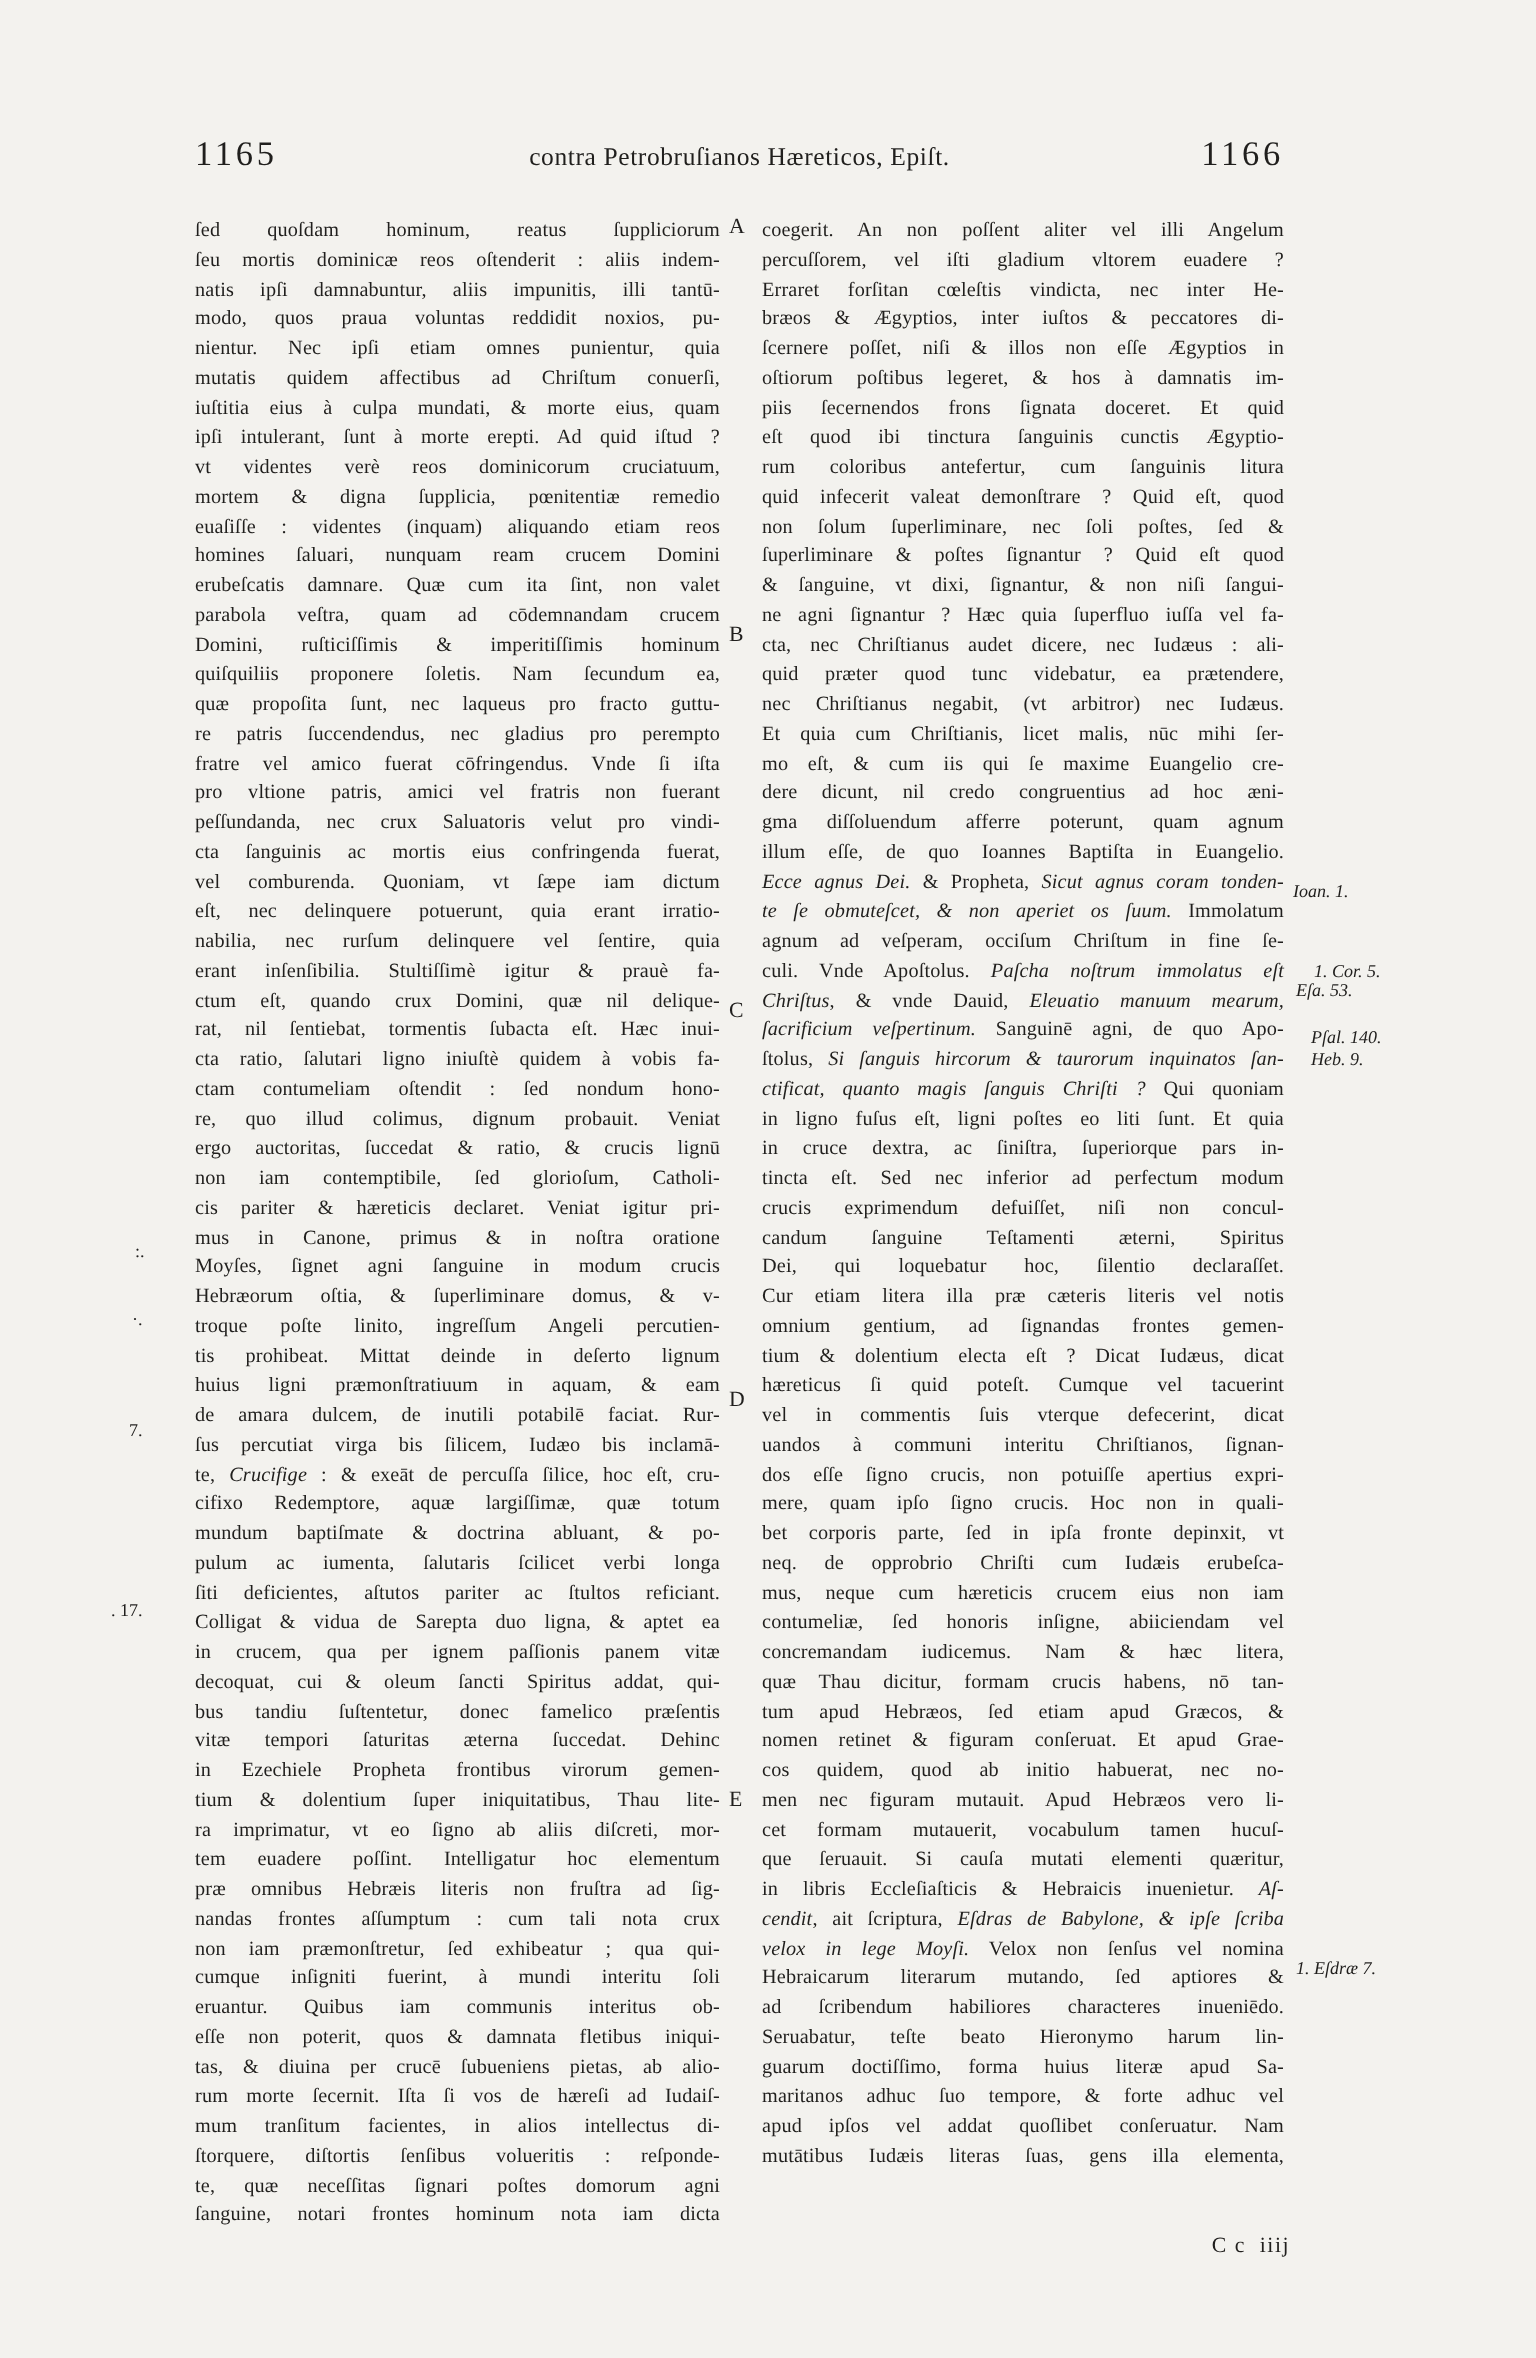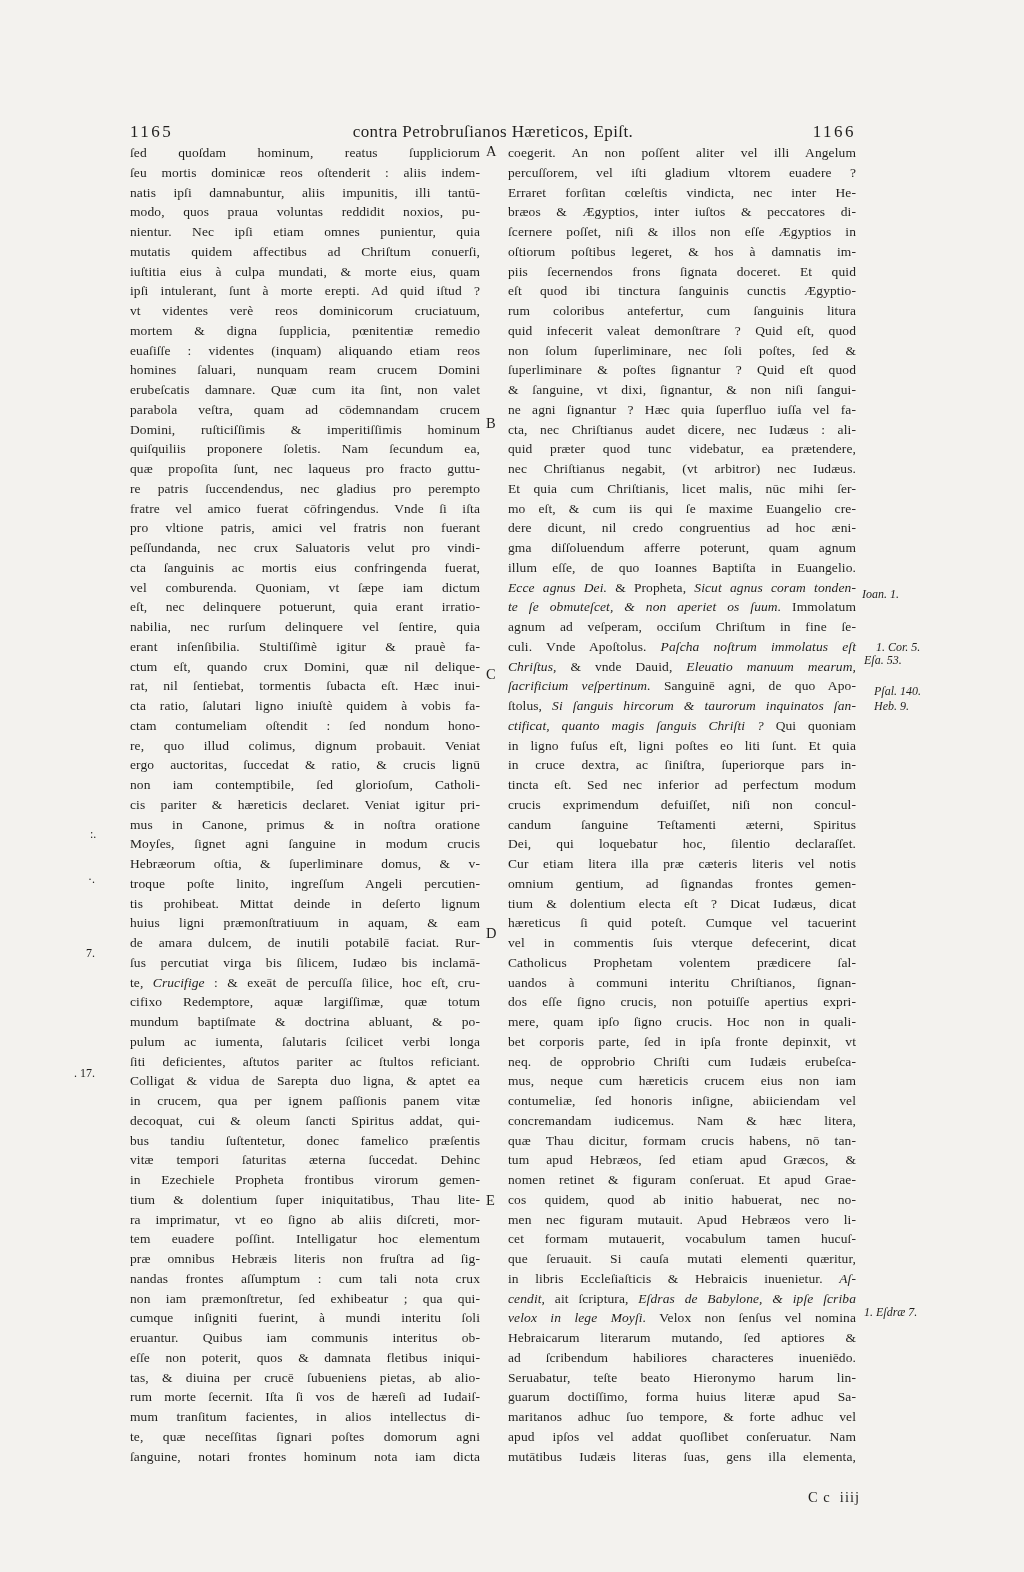--- a/index.html
+++ b/index.html
@@ -6,21 +6,21 @@
   .page{
     position:relative;width:1024px;height:1572px;margin:0 auto;
     background:var(--paper,#f3f2ee);color:var(--ink,#201f1d);
     font-family:"Liberation Serif","DejaVu Serif",serif;
     overflow:hidden;
   }
   .header{
     position:absolute;top:90px;left:130px;right:168px;
     display:flex;justify-content:space-between;align-items:baseline;
   }
-  .pagenum{font-size:17px;letter-spacing:2.5px;margin-top:32px;}
+  .pagenum{font-size:23px;letter-spacing:2.5px;}
   .title{font-size:17px;letter-spacing:0.4px;}
   .col{position:absolute;top:143px;}
   .col-left{left:130px;width:350px;}
   .col-right{left:508px;width:348px;}
   .line{
     height:19.75px;line-height:19.75px;font-size:13.5px;
     text-align:justify;text-align-last:justify;overflow:visible;
     letter-spacing:0.1px;
   }
   .line i{font-style:italic;}
@@ -106,20 +106,21 @@
       <div class="line">tem euadere poſſint. Intelligatur hoc elementum</div>
       <div class="line">præ omnibus Hebræis literis non fruſtra ad ſig-</div>
       <div class="line">nandas frontes aſſumptum : cum tali nota crux</div>
       <div class="line">non iam præmonſtretur, ſed exhibeatur ; qua qui-</div>
       <div class="line">cumque inſigniti fuerint, à mundi interitu ſoli</div>
       <div class="line">eruantur. Quibus iam communis interitus ob-</div>
       <div class="line">eſſe non poterit, quos &amp; damnata fletibus iniqui-</div>
       <div class="line">tas, &amp; diuina per crucē ſubueniens pietas, ab alio-</div>
       <div class="line">rum morte ſecernit. Iſta ſi vos de hæreſi ad Iudaiſ-</div>
       <div class="line">mum tranſitum facientes, in alios intellectus di-</div>
+      <div class="line">ſtorquere, diſtortis ſenſibus volueritis : reſponde-</div>
       <div class="line">te, quæ neceſſitas ſignari poſtes domorum agni</div>
       <div class="line">ſanguine, notari frontes hominum nota iam dicta</div>
     </div>
   <div class="col col-right">
       <div class="line">coegerit. An non poſſent aliter vel illi Angelum</div>
       <div class="line">percuſſorem, vel iſti gladium vltorem euadere ?</div>
       <div class="line">Erraret forſitan cœleſtis vindicta, nec inter He-</div>
       <div class="line">bræos &amp; Ægyptios, inter iuſtos &amp; peccatores di-</div>
       <div class="line">ſcernere poſſet, niſi &amp; illos non eſſe Ægyptios in</div>
       <div class="line">oſtiorum poſtibus legeret, &amp; hos à damnatis im-</div>
@@ -151,21 +152,20 @@
       <div class="line">in cruce dextra, ac ſiniſtra, ſuperiorque pars in-</div>
       <div class="line">tincta eſt. Sed nec inferior ad perfectum modum</div>
       <div class="line">crucis exprimendum defuiſſet, niſi non concul-</div>
       <div class="line">candum ſanguine Teſtamenti æterni, Spiritus</div>
       <div class="line">Dei, qui loquebatur hoc, ſilentio declaraſſet.</div>
       <div class="line">Cur etiam litera illa præ cæteris literis vel notis</div>
       <div class="line">omnium gentium, ad ſignandas frontes gemen-</div>
       <div class="line">tium &amp; dolentium electa eſt ? Dicat Iudæus, dicat</div>
       <div class="line">hæreticus ſi quid poteſt. Cumque vel tacuerint</div>
       <div class="line">vel in commentis ſuis vterque defecerint, dicat</div>
-      <div class="line">Catholicus Prophetam volentem prædicere ſal-</div>
       <div class="line">uandos à communi interitu Chriſtianos, ſignan-</div>
       <div class="line">dos eſſe ſigno crucis, non potuiſſe apertius expri-</div>
       <div class="line">mere, quam ipſo ſigno crucis. Hoc non in quali-</div>
       <div class="line">bet corporis parte, ſed in ipſa fronte depinxit, vt</div>
       <div class="line">neq. de opprobrio Chriſti cum Iudæis erubeſca-</div>
       <div class="line">mus, neque cum hæreticis crucem eius non iam</div>
       <div class="line">contumeliæ, ſed honoris inſigne, abiiciendam vel</div>
       <div class="line">concremandam iudicemus. Nam &amp; hæc litera,</div>
       <div class="line">quæ Thau dicitur, formam crucis habens, nō tan-</div>
       <div class="line">tum apud Hebræos, ſed etiam apud Græcos, &amp;</div>

